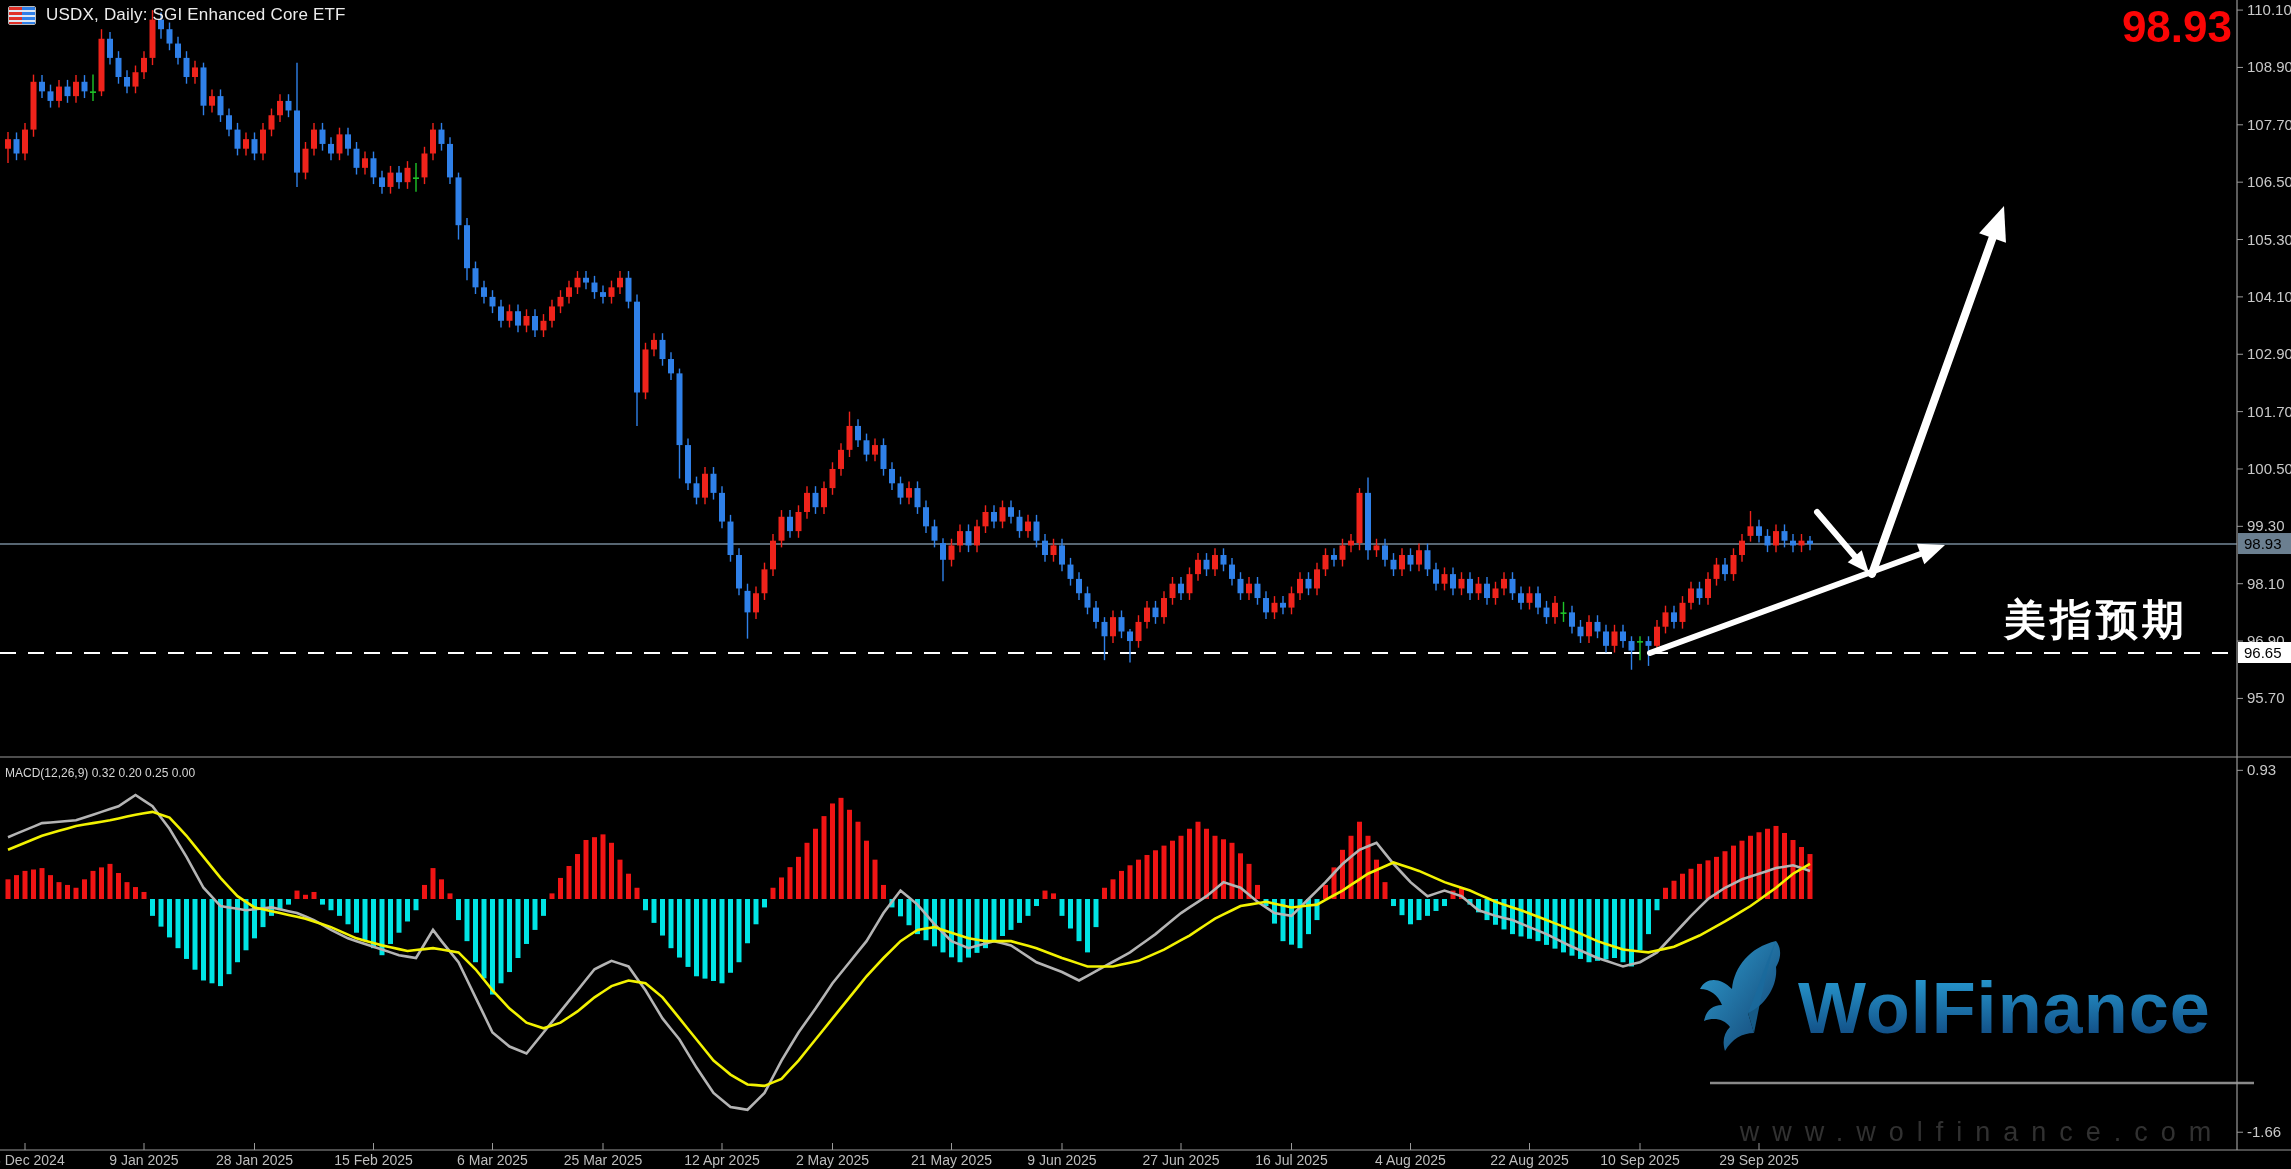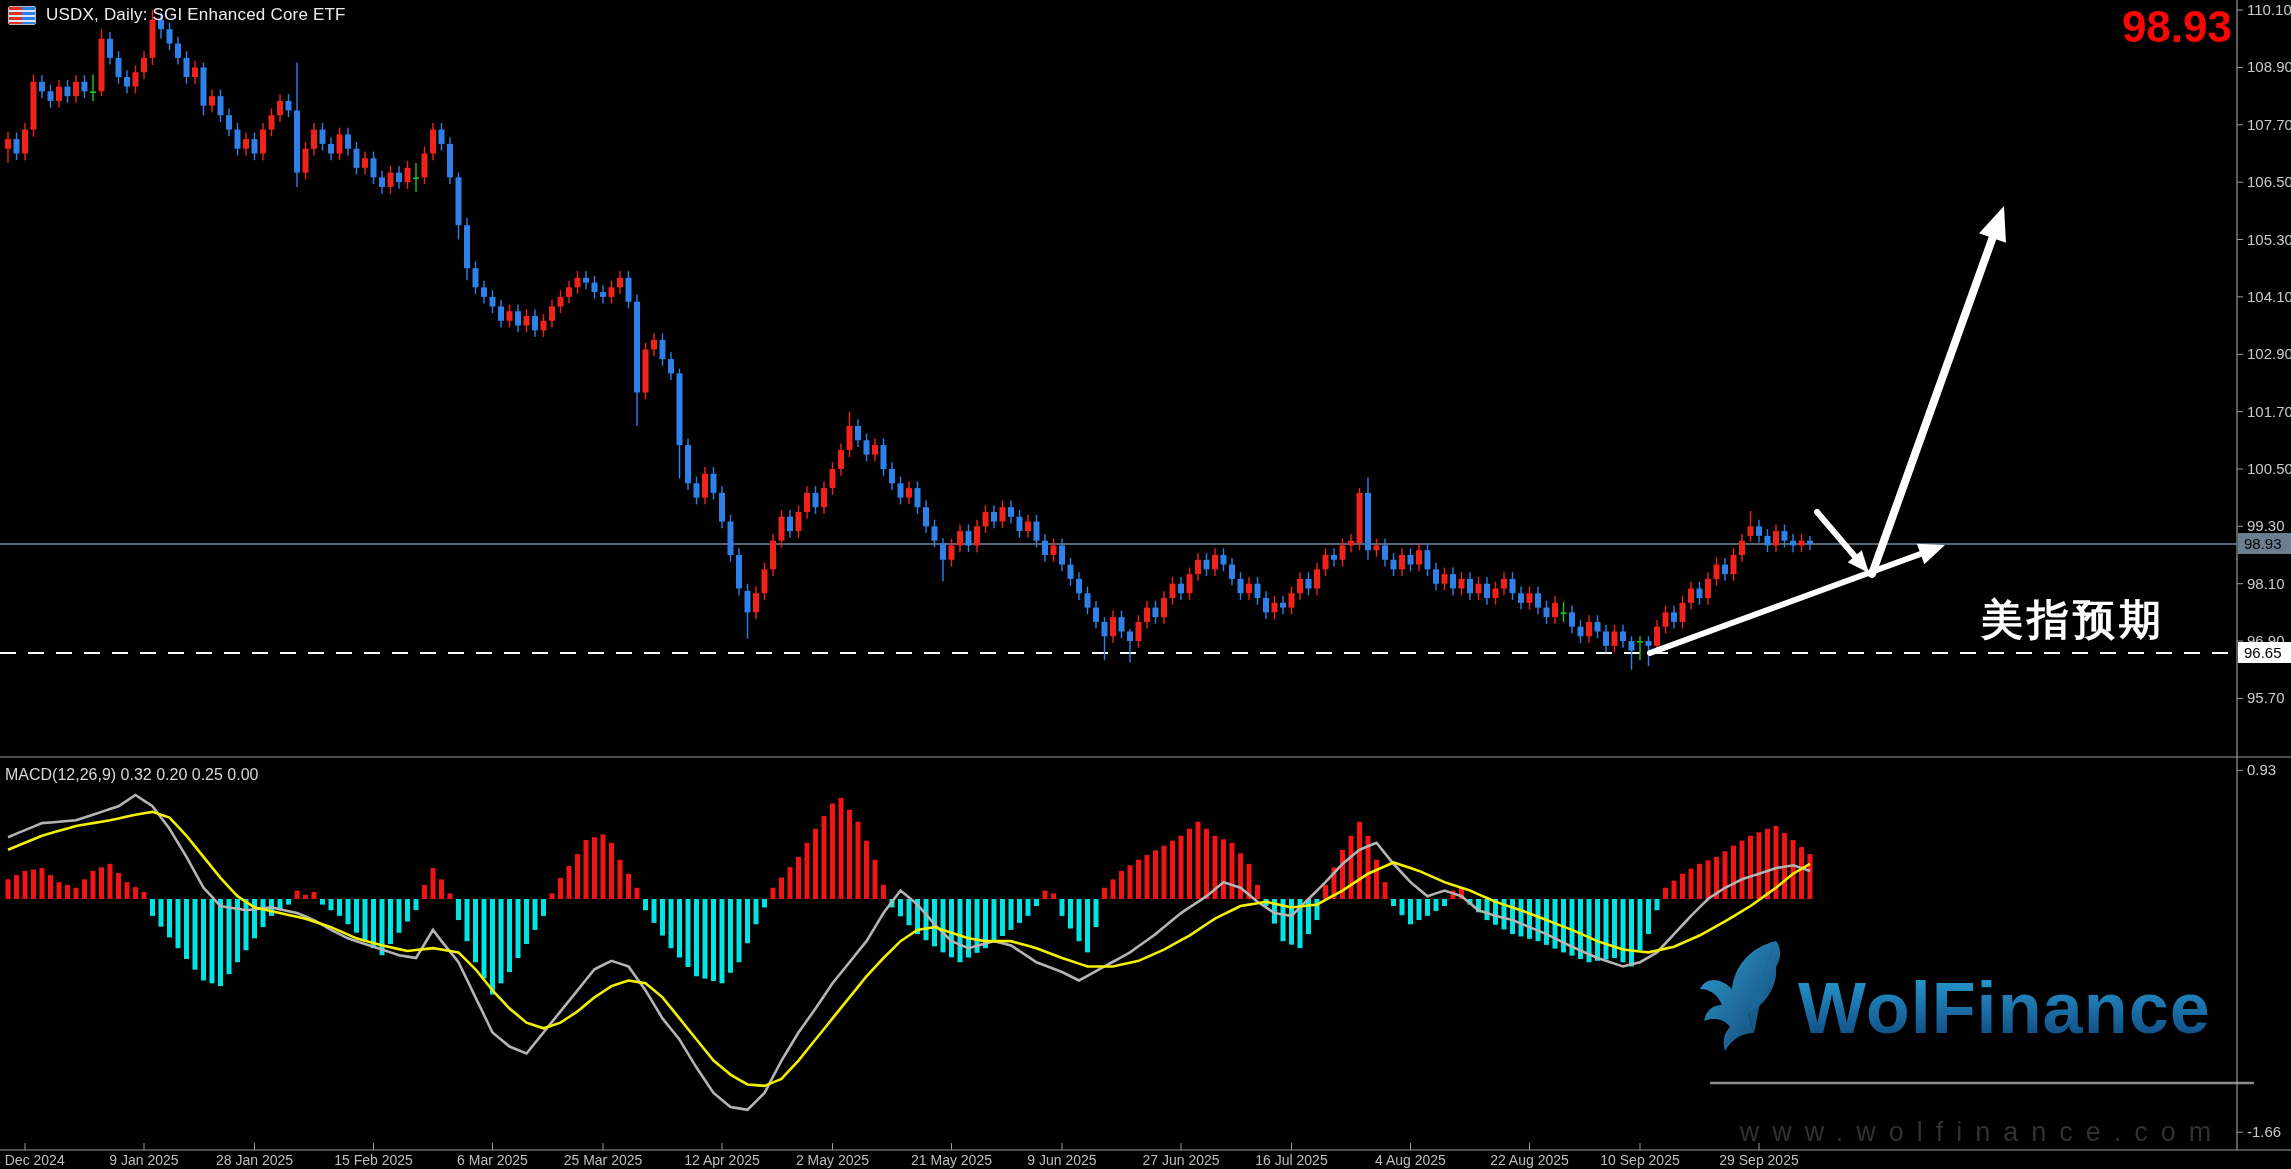--- a/index.html
+++ b/index.html
@@ -6,23 +6,23 @@
   .screen{position:relative;width:2291px;height:1169px;background:#000;overflow:hidden;
           font-family:"Liberation Sans","DejaVu Sans",sans-serif;}
   .titlebar{position:absolute;left:8px;top:5px;display:flex;align-items:center;gap:10px;z-index:30;}
   .charticon{width:26px;height:17px;border:1px solid #b9b9b9;border-radius:2px;display:flex;overflow:hidden;}
   .charticon .half{flex:1;background:repeating-linear-gradient(180deg,transparent 0 3px,#dfe9f5 3px 5px);}
   .charticon .half.red{background-color:#e03028;}
   .charticon .half.blue{background-color:#2f7fe8;}
   .title-text{color:#ececec;font-size:17px;letter-spacing:.2px;text-align:center;}
   .big-price{position:absolute;left:2040px;top:2px;width:192px;text-align:right;color:#fb0505;
              font-size:44px;font-weight:bold;z-index:30;}
-  .macd-label{position:absolute;left:5px;top:766px;color:#d6d6d6;font-size:16px;z-index:30;}
+  .macd-label{position:absolute;left:5px;top:766px;color:#d6d6d6;font-size:12px;z-index:30;}
   .cn-note{position:absolute;left:1958px;top:592px;width:230px;color:#fff;font-size:42px;font-weight:bold;
-           letter-spacing:4px;font-family:Liberation Sans, sans-serif;z-index:25;text-align:center;}
+           letter-spacing:4px;font-family:Liberation Sans, sans-serif;z-index:25;text-align:right;}
   svg text{font-family:"Liberation Sans","DejaVu Sans",sans-serif;}
   .wm{position:absolute;left:1698px;top:933px;z-index:5;}
 </style>
 </head>
 <body>
 
 <div class="screen">
 
   <svg id="chart" width="2291" height="1169" viewBox="0 0 2291 1169" style="position:absolute;left:0;top:0;z-index:10;">
       <g>

